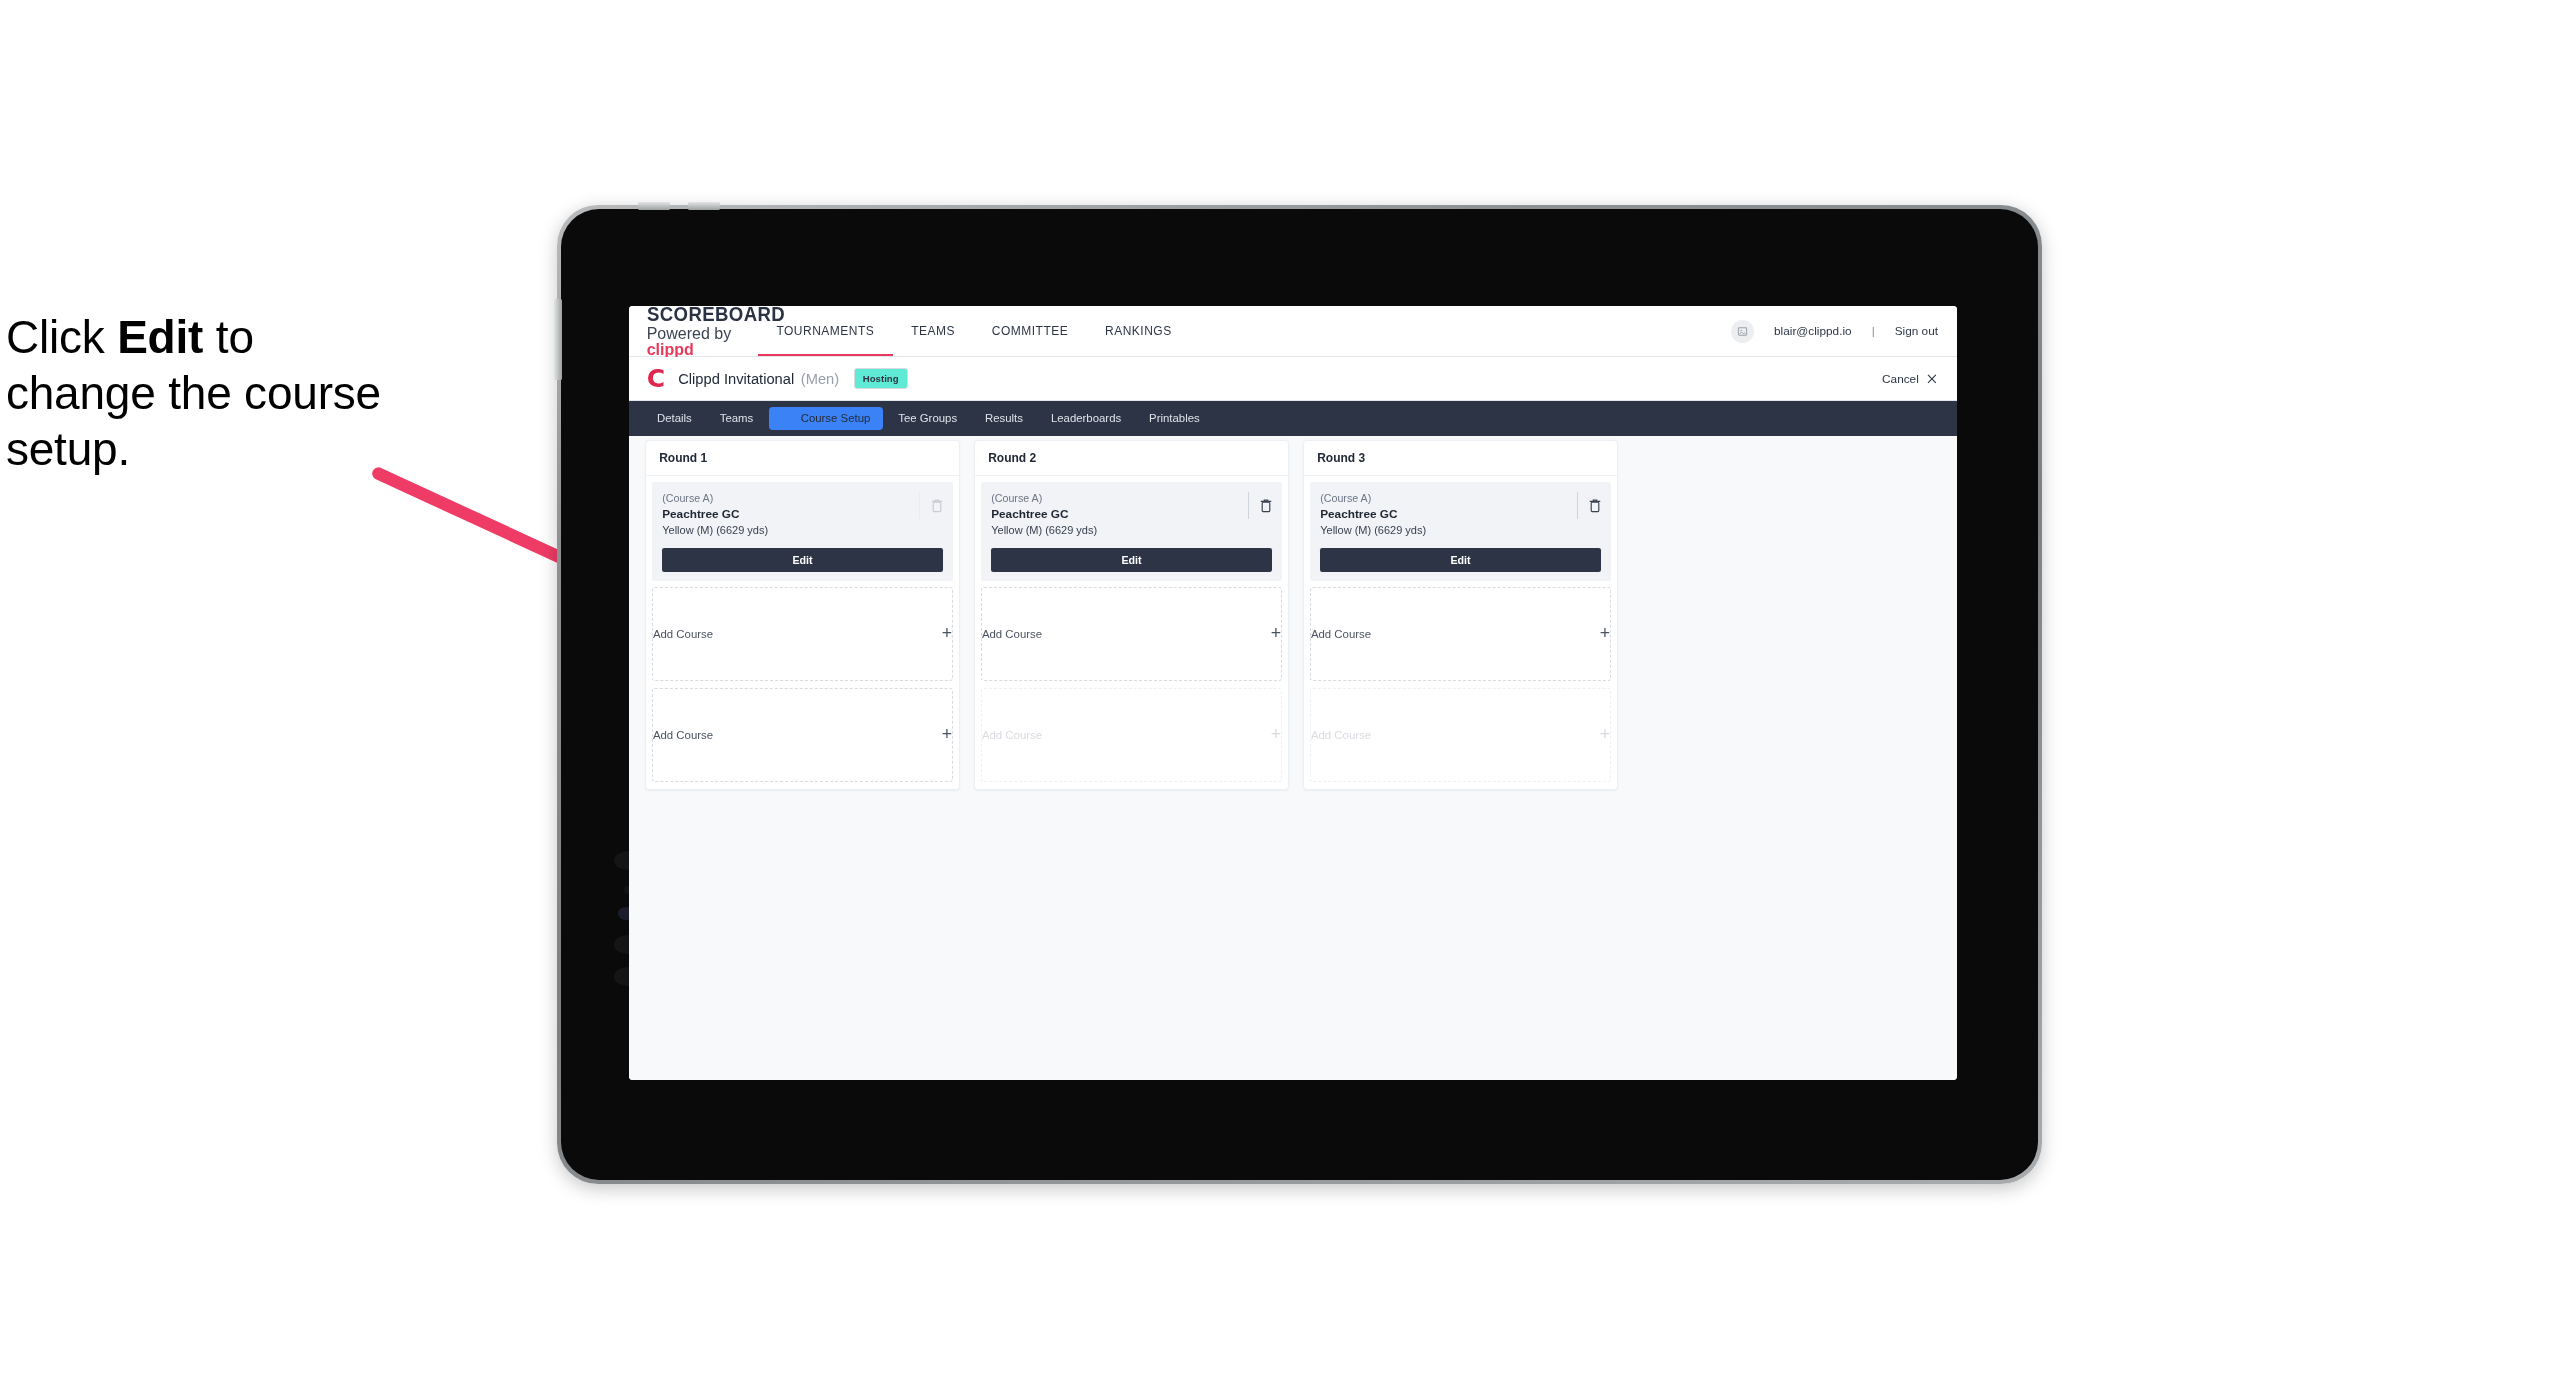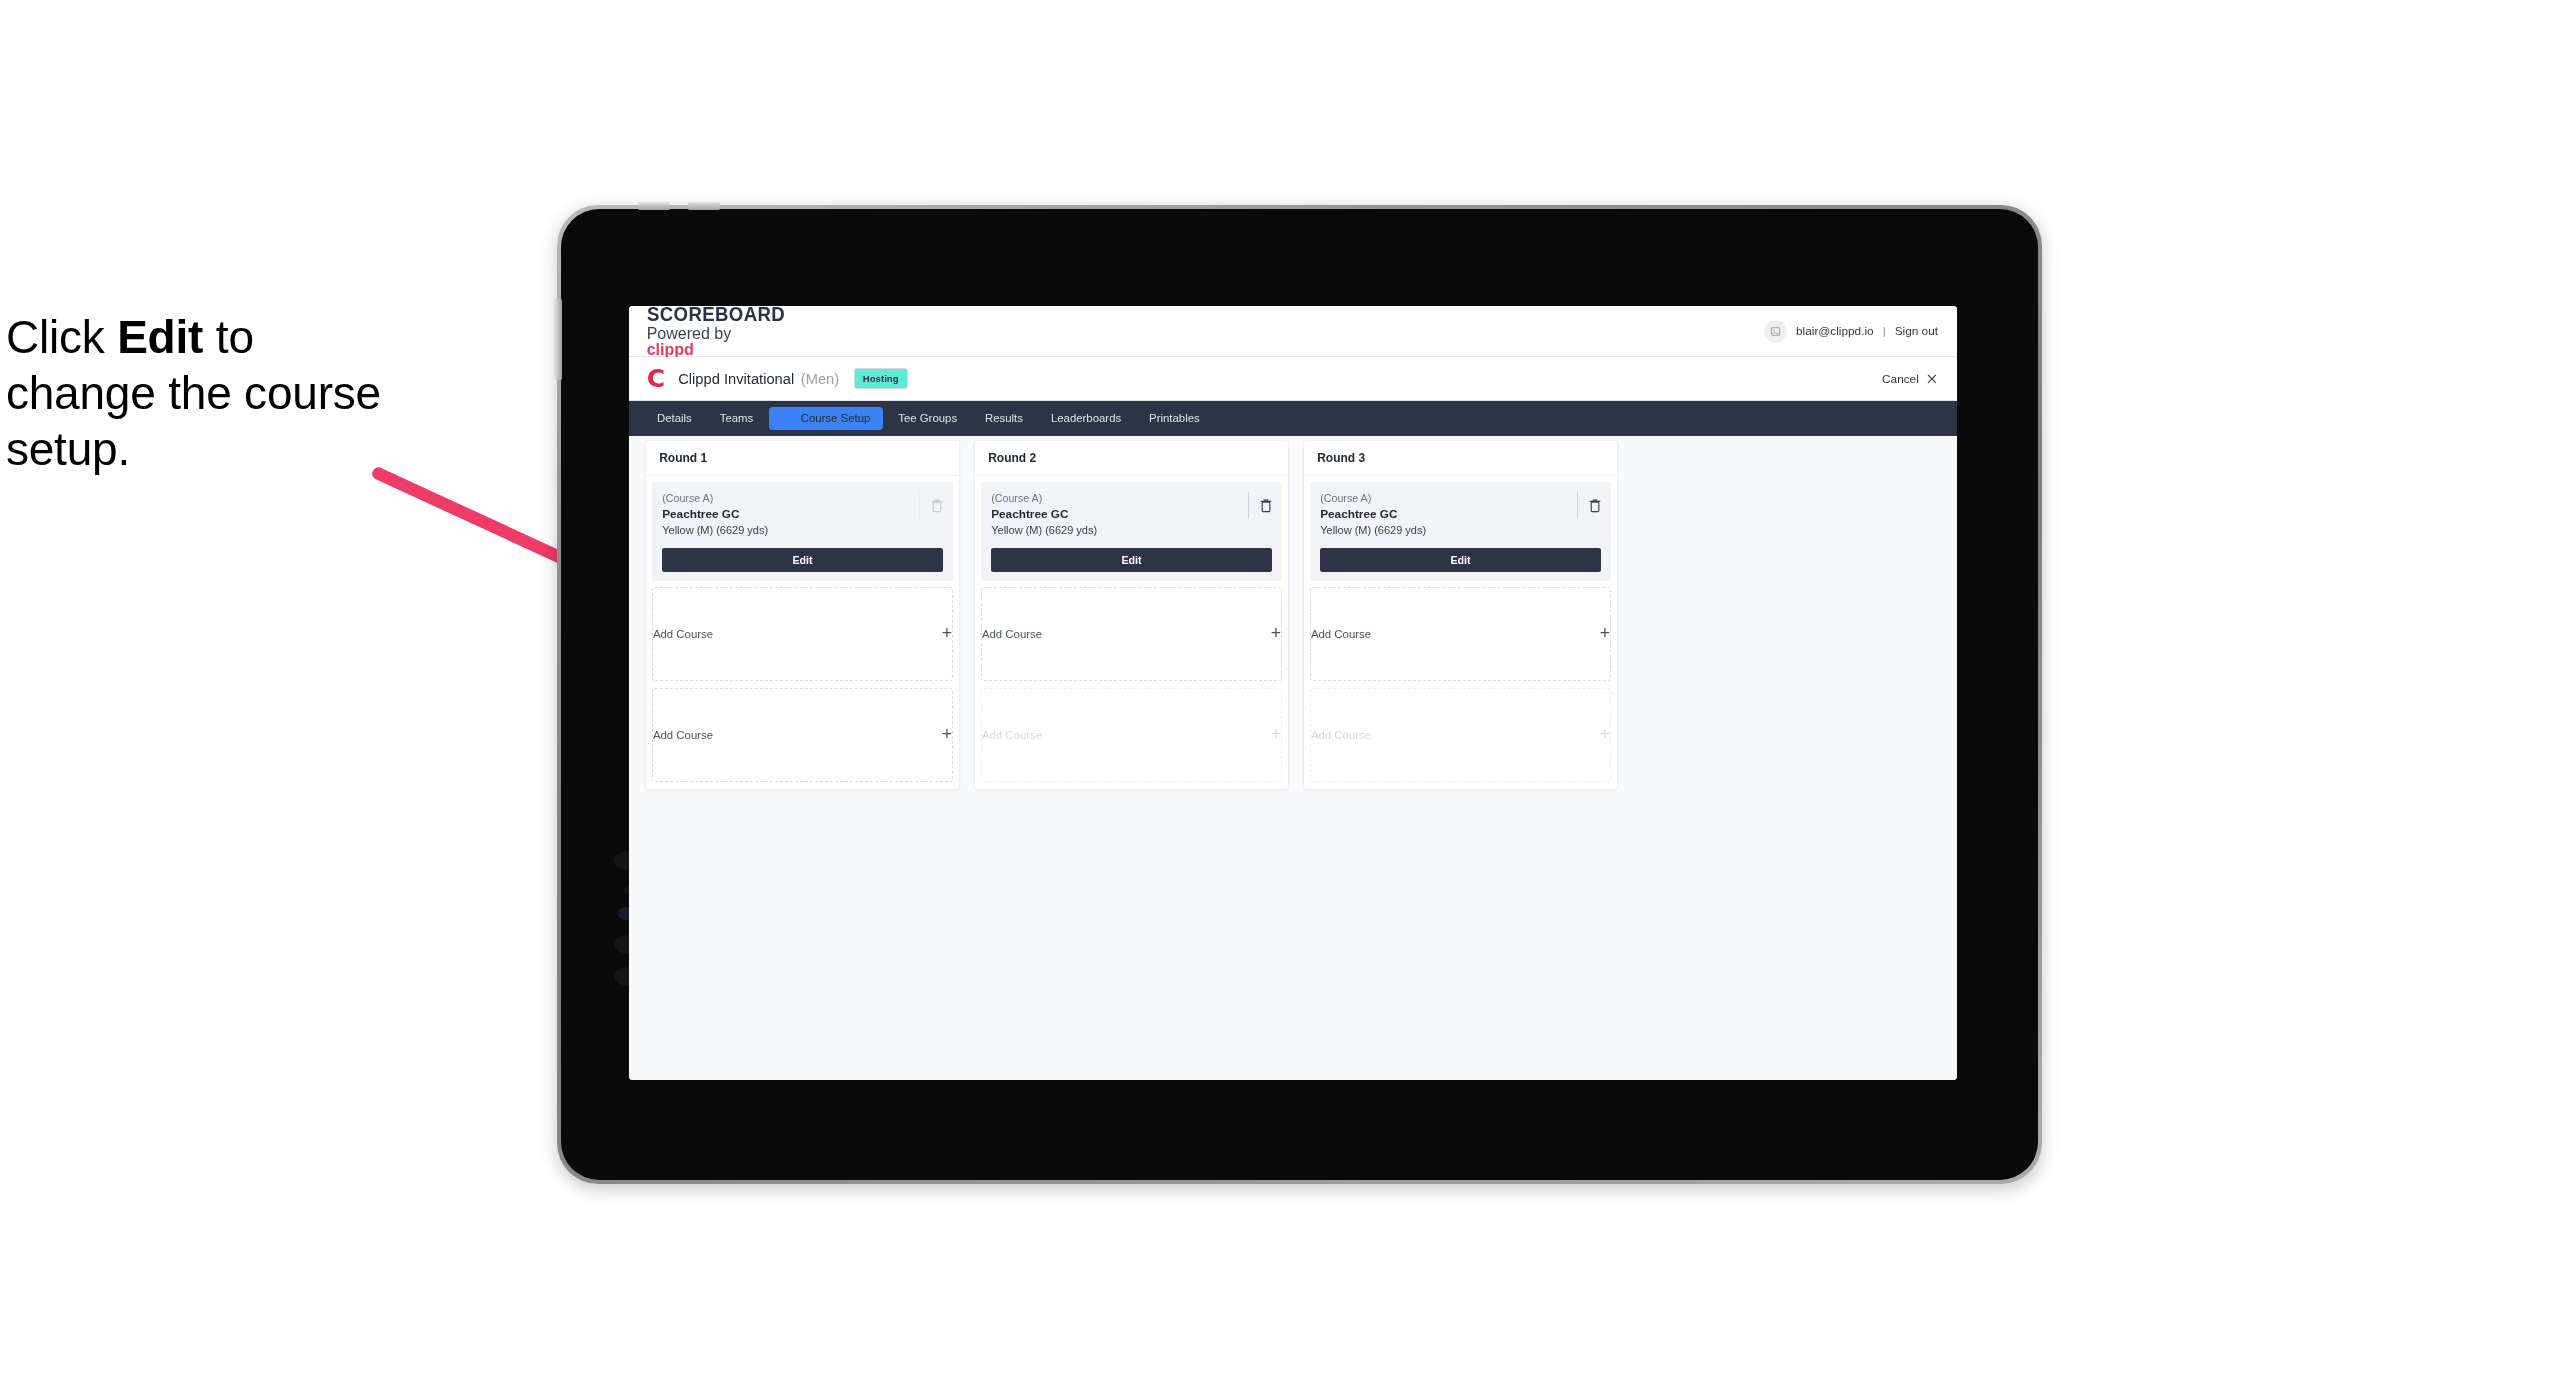--- a/index.html
+++ b/index.html
@@ -104,21 +104,21 @@
     display: flex; align-items: center; padding: 0 18.4px;
     font-size: 12px; color: #2d3546; letter-spacing: 0.5px;
     text-decoration: none; position: relative;
   }
   .mainnav a.active::after {
     content: ""; position: absolute; left: 0; right: 0; bottom: 0;
     height: 2.2px; background: #e8395c;
   }
   .topbar-right {
     margin-left: auto; display: flex; align-items: center;
-    padding-right: 19px; gap: 9px;
+    padding-right: 19px; gap: 20px;
   }
   .avatar {
     width: 23px; height: 23px; border-radius: 50%;
     background: #edeef0; display: flex; align-items: center; justify-content: center;
   }
   .topbar-right .email { font-size: 11.8px; color: #2d3546; }
   .topbar-right .sep { font-size: 11.8px; color: #8a8f99; }
   .topbar-right .signout { font-size: 11.8px; color: #2d3546; text-decoration: none; }
 
   
@@ -245,20 +245,26 @@
 
   <div class="app">
 
     <div class="topbar">
       <div class="brand">
         <div class="brand-word">SCOREBOARD</div>
         <div class="brand-sub">
           <span>Powered by </span><span class="cl">clippd</span>
         </div>
       </div>
+      <nav class="mainnav">
+        <a href="#" class="active">TOURNAMENTS</a>
+        <a href="#">TEAMS</a>
+        <a href="#">COMMITTEE</a>
+        <a href="#">RANKINGS</a>
+      </nav>
       <div class="topbar-right">
         <div class="avatar">
           <svg width="11" height="11" viewBox="0 0 24 24">
             <rect x="3" y="4" width="18" height="16" rx="2" fill="none" stroke="#9aa0ab" stroke-width="2.2"></rect>
             <circle cx="9" cy="10" r="1.6" fill="#9aa0ab"></circle>
             <path d="M5 18l5-5 4 4 2-2 3 3" fill="none" stroke="#9aa0ab" stroke-width="2"></path>
           </svg>
         </div>
         <span class="email">blair@clippd.io</span>
         <span class="sep">|</span>

